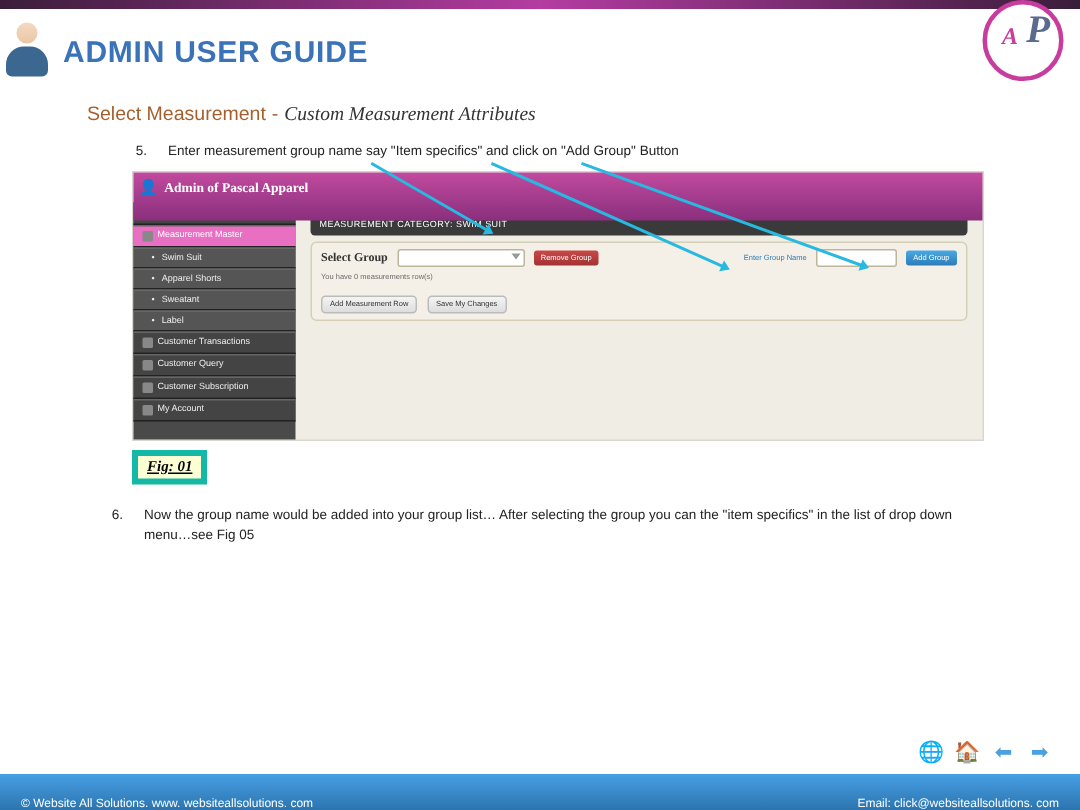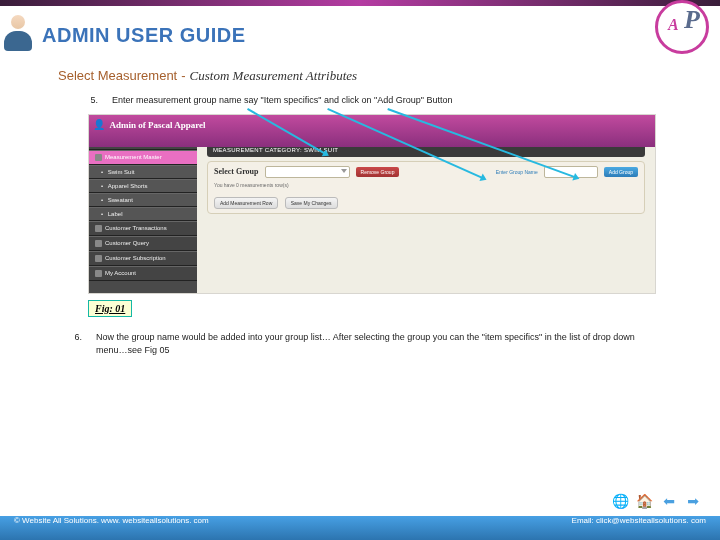--- a/index.html
+++ b/index.html
@@ -39,24 +39,24 @@
 .sel-row{display:flex;align-items:center;gap:6px;margin-bottom:4px}
 .sel-lbl{font:700 8px Verdana;color:#333}
 .sel-dd{width:80px;height:10px;background:#fff;border:1px solid #bdb69b;border-radius:2px;font-size:5px;color:#777;padding-left:3px;display:flex;align-items:center;position:relative}
 .sel-dd:after{content:"";position:absolute;right:2px;top:2px;border-left:3px solid transparent;border-right:3px solid transparent;border-top:4px solid #999}
 .mini-btn{font-size:5px;color:#fff;border-radius:2px;padding:2px 5px}
 .btn-red{background:linear-gradient(#c94848,#a23333)}
 .btn-blue{background:linear-gradient(#4aa9e2,#2d7cb8)}
 .frm-txt{width:52px;height:10px;background:#fff;border:1px solid #bdb69b;border-radius:2px}
 .hint{font-size:5px;color:#6b6b6b;margin:3px 0}
 .lbtn{font-size:5px;background:linear-gradient(#f4f4f4,#ddd);border:1px solid #bbb;border-radius:3px;padding:2px 5px;display:inline-block;margin-right:2px;color:#333}
-.caption{font:italic 700 10px Georgia,serif;background:#fcffd4;border:1px solid #14b8a6;padding:2px 6px;margin:6px 0 0 0;display:inline-block;text-decoration:underline}
+.caption{font:italic 700 10px Georgia,serif;background:#fcffd4;border:4px solid #14b8a6;padding:2px 6px;margin:6px 0 0 0;display:inline-block;text-decoration:underline}
 .nav-icons{position:absolute;right:18px;bottom:30px;display:flex;gap:6px}
 .nav-icons span{width:18px;height:18px;display:flex;align-items:center;justify-content:center;font-size:14px}
-.footer-bar{position:absolute;bottom:0;left:0;right:0;height:24px;background:linear-gradient(#47a0e4,#2c74af);display:flex;align-items:flex-start;justify-content:space-between;padding:0 14px;color:#fff;font-size:8px}
+.footer-bar{position:absolute;bottom:0;left:0;right:0;height:24px;background:linear-gradient(#47a0e4,#2c74af);display:flex;align-items:flex-end;justify-content:space-between;padding:0 14px;color:#fff;font-size:8px}
 </style>
 </head>
 <body>
 
 <div class="top-stripe"></div>
 
 <div class="header">
   <div class="avatar">
     <div class="avatar-head"></div>
       <div class="avatar-body"></div>

